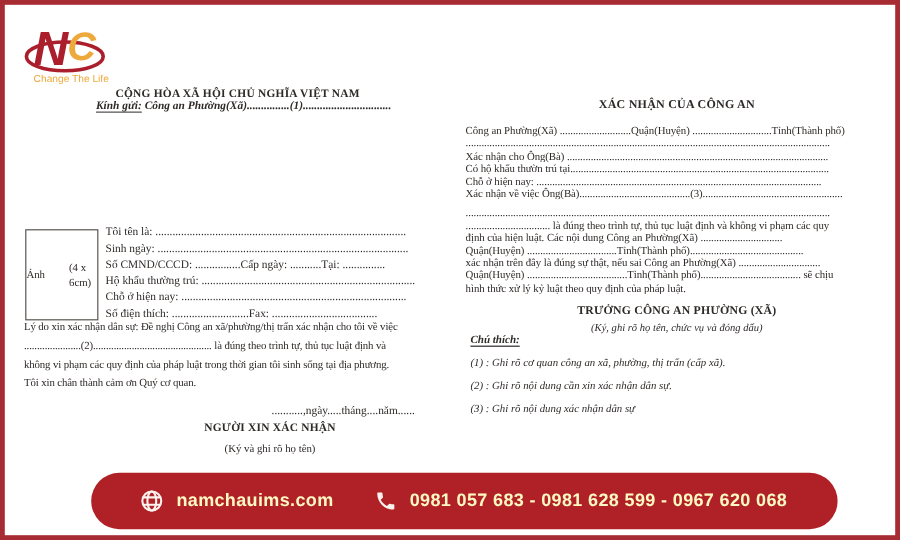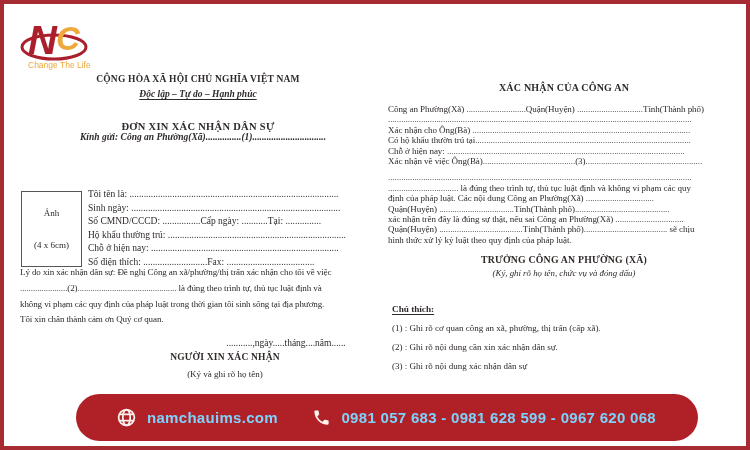--- a/index.html
+++ b/index.html
@@ -15,72 +15,70 @@
   .nat-title { text-align:center; font-weight:bold; font-size:9.5px; letter-spacing:.2px; }
   .motto { text-align:center; font-weight:bold; font-style:italic; font-size:9.5px;
            text-decoration:underline; text-underline-offset:2px; margin-top:5px; }
   .doc-title { text-align:center; font-weight:bold; font-size:10.5px; margin-top:22px; letter-spacing:.3px; }
   .kinh-gui { padding-left:62px; font-weight:bold; font-style:italic;
               font-size:9.5px; white-space:nowrap; overflow:hidden; }
   .kinh-gui .underlined { text-decoration:underline; text-underline-offset:2px; }
   .kinh-gui2 { margin-top:6px; padding-left:62px; font-weight:bold; font-style:italic;
                font-size:9.5px; white-space:nowrap; overflow:hidden; }
   .photo-box { position:absolute; left:17px; top:187px; width:61px; height:76px;
-               border:1px solid #5a5550; box-sizing:border-box; display:flex; flex-direction:column;
+               border:1px solid #5a5550; box-sizing:border-box; display:flex; flex-direction:row;
                align-items:center; justify-content:center; font-size:9px; line-height:12px;gap:20px; }
   .fields { position:absolute; left:84px; top:184px; width:280px; }
   .field { font-size:9.5px; line-height:13.6px; white-space:nowrap; overflow:hidden; }
   .paragraph { position:absolute; left:16px; top:261px; width:356px; }
   .para-line { font-size:9px; letter-spacing:-0.1px; line-height:15.8px;
                white-space:nowrap; overflow:hidden; }
   .date-line { position:absolute; left:172px; top:334px; width:220px; text-align:center;
                font-size:9.5px; white-space:nowrap; }
   .signature { position:absolute; left:101px; top:348px; width:240px; text-align:center; }
   .sig-title { font-weight:bold; font-size:9.5px; letter-spacing:.2px; }
   .sig-note  { font-size:9px; margin-top:7px; }
   
   .right-doc { position:absolute; left:384px; top:78px; width:352px; }
   .r-title { text-align:center; font-weight:bold; font-size:10px; letter-spacing:.2px; margin-bottom:11px; }
   .r-line { font-size:9px; letter-spacing:-0.05px; line-height:10.4px;
             white-space:nowrap; overflow:hidden; }
   .r-gap { height:6px; }
   .chief { text-align:center; margin-top:9px; }
   .chief-title { font-weight:bold; font-size:9.8px; letter-spacing:.2px; }
   .chief-note  { font-style:italic; font-size:8.8px; margin-top:3px; }
-  .notes { margin-top:26px; padding-left:4px; }
+  .notes { padding-left:4px; font-style:italic; }
   .notes-title { font-weight:bold; font-size:9.2px; text-decoration:underline; text-underline-offset:2px; }
   .note-item { font-size:9px; margin-top:9px; white-space:nowrap; overflow:hidden; }
   
   .footer-bar { position:absolute; left:72px; top:390px; width:622px; height:47px;
                 background:#b02127; border-radius:24px; box-sizing:border-box;
                 display:flex; align-items:center; justify-content:space-between;
                 padding:0 42px 0 40px;
                 font-family:"Liberation Sans","DejaVu Sans",sans-serif;
-                font-weight:bold; color:#7dd3fc; font-size:15px; letter-spacing:.3px; }
+                font-weight:bold; color:#fef9c3; font-size:15px; letter-spacing:.3px; }
   .footer-group { display:flex; align-items:center; gap:10px; }
   .icon { display:flex; align-items:center; }
 </style>
 </head>
 <body>
 
 <div class="canvas">
 
   <div class="logo">
     <svg width="90" height="62" viewBox="0 0 90 62">
       <ellipse cx="42" cy="37" rx="32" ry="12" fill="none" stroke="#ab1f2d" stroke-width="3"></ellipse>
       <text x="16" y="44" font-family="Liberation Sans, sans-serif" font-size="40" font-weight="bold" font-style="italic" fill="#ab1f2d">N</text>
       <text x="44" y="40" font-family="Liberation Sans, sans-serif" font-size="33" font-weight="bold" font-style="italic" fill="#eda93b">C</text>
       <text x="16" y="58" font-family="Liberation Sans, sans-serif" font-size="8.5" fill="#eda93b">Change The Life</text>
     </svg>
   </div>
 
   <div class="left-doc">
     <div class="nat-title">CỘNG HÒA XÃ HỘI CHỦ NGHĨA VIỆT NAM</div>
-    <div class="motto">Độc lập – Tự do – Hạnh phúc</div>
-    <div class="doc-title">ĐƠN XIN XÁC NHẬN DÂN SỰ</div>
     <div class="kinh-gui"><span class="underlined">Kính gửi:</span><span> Công an Phường(Xã)...............(1)...............................</span></div>
   </div>
 
   <div class="photo-box">
     <div>Ảnh</div>
     <div>(4 x 6cm)</div>
   </div>
 
   <div class="fields">
     <div class="field">Tôi tên là: ........................................................................................</div>
@@ -112,21 +110,21 @@
     <div class="r-line">..........................................................................................................................................</div>
     <div class="r-line">Xác nhận cho Ông(Bà) ...................................................................................................</div>
     <div class="r-line">Có hộ  khẩu thườn trú tại..................................................................................................</div>
     <div class="r-line">Chỗ ở hiện nay: ............................................................................................................</div>
     <div class="r-line">Xác nhận về việc Ông(Bà)..........................................(3).....................................................</div>
 
     <div class="r-gap"></div>
 
     <div class="r-line">..........................................................................................................................................</div>
     <div class="r-line">................................ là đúng theo trình tự, thủ tục luật định và không vi phạm các quy</div>
-    <div class="r-line">định của pháp luật. Các nội dung Công an  Phường(Xã) ...............................</div>
+    <div class="r-line">định của hiện luật. Các nội dung Công an  Phường(Xã) ...............................</div>
     <div class="r-line">Quận(Huyện) ..................................Tỉnh(Thành phố)...........................................</div>
     <div class="r-line">xác nhận trên đây là đúng sự thật, nếu sai Công an Phường(Xã) ...............................</div>
     <div class="r-line">Quận(Huyện) ......................................Tỉnh(Thành phố)...................................... sẽ chịu</div>
     <div class="r-line">hình thức xử lý kỷ luật theo quy định của pháp luật.</div>
 
     <div class="chief">
       <div class="chief-title">TRƯỞNG CÔNG AN PHƯỜNG (XÃ)</div>
       <div class="chief-note">(Ký, ghi rõ họ tên, chức vụ và đóng dấu)</div>
     </div>
 

